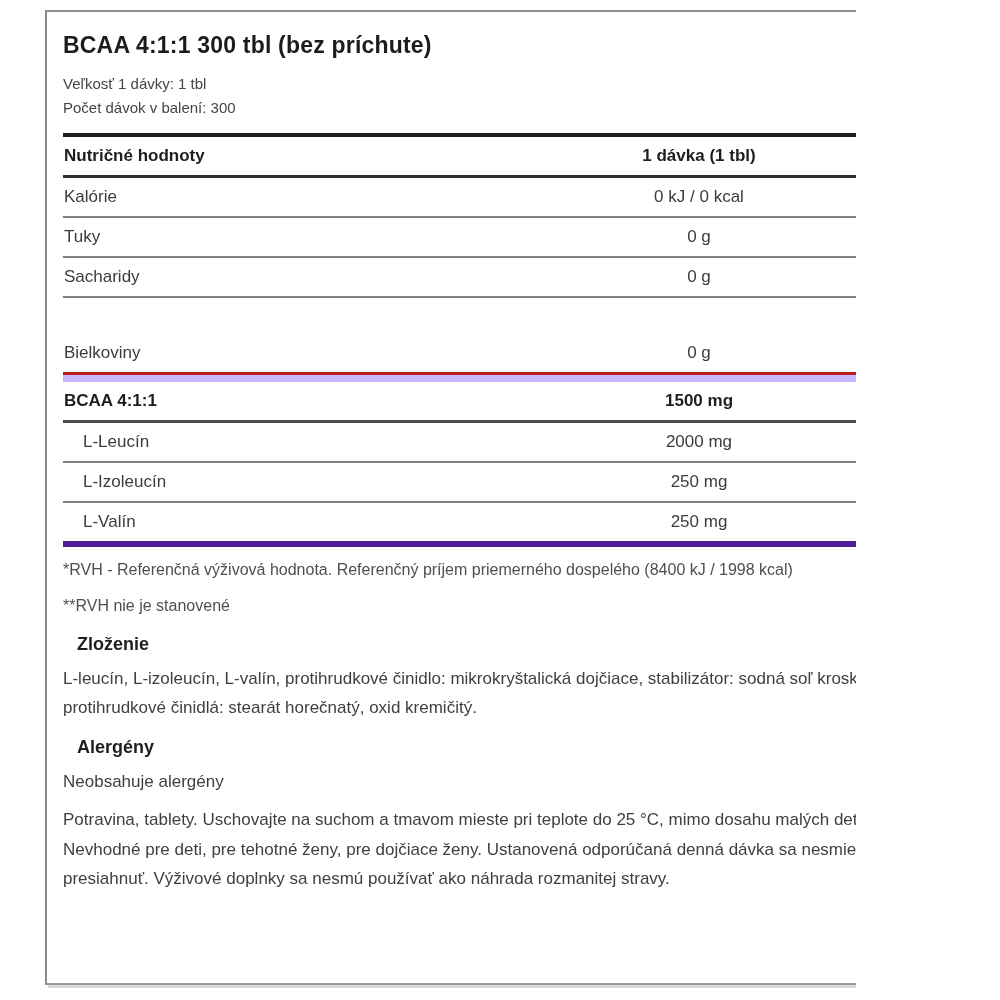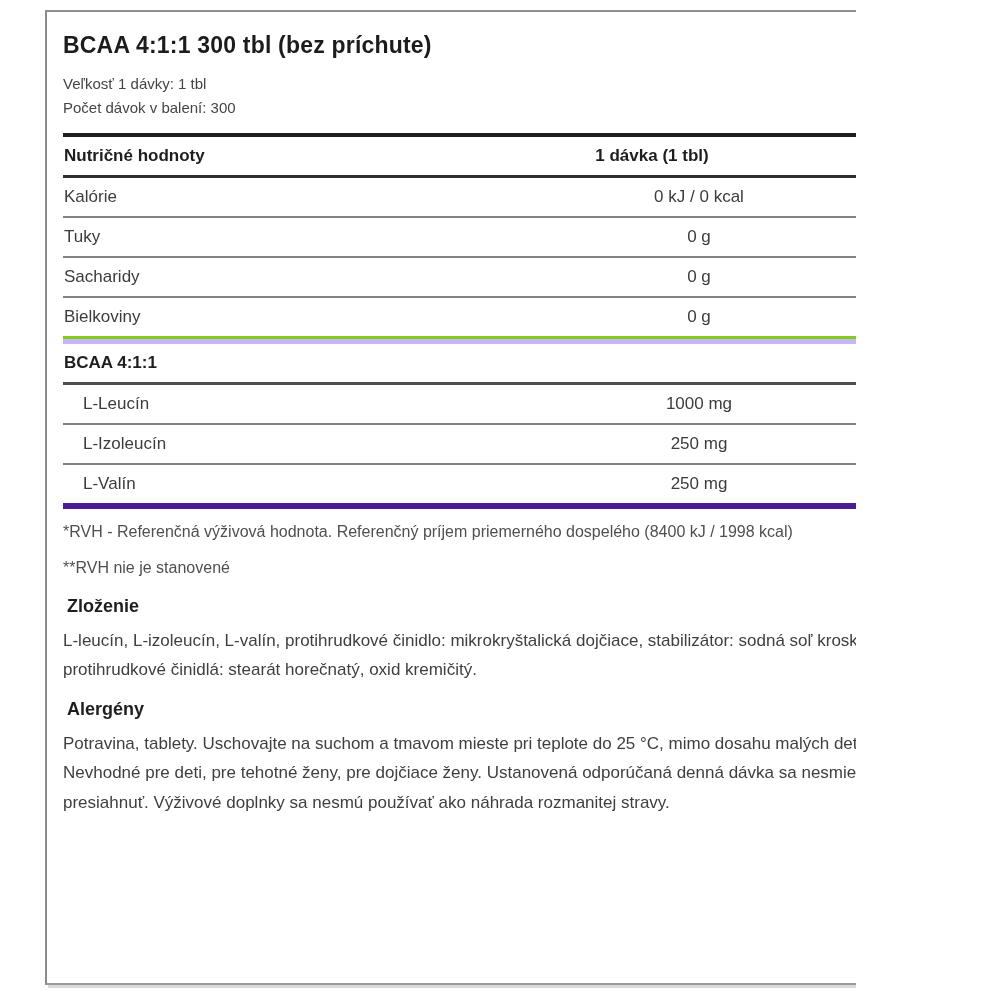--- a/index.html
+++ b/index.html
@@ -64,47 +64,46 @@
     font-size: 12px;
     letter-spacing: 1px;
     align-self: flex-start;
     padding-top: 7px;
     color: #4a4a4a;
   }
   .row--head {
     font-weight: bold;
     color: #1e1e1e;
     border-bottom: 3px solid #2e2e2e;
-    gap: 47px;
   }
   .row--head .c-rvh {
     font-size: 17px;
     letter-spacing: 0;
     align-self: center;
     padding-top: 0;
     font-weight: bold;
     color: #1e1e1e;
   }
   .row--bold {
     font-weight: bold;
     color: #1e1e1e;
-    border-top: 5px solid #c4b5fd;
+    border-top: 7px solid #c4b5fd;
     border-bottom: 3px solid #4d4d4d;
   }
-  .row--pre-bold { border-bottom: 3px solid #84cc16; }
+  .row--pre-bold { border-bottom: 3px solid #b91c1c; margin-top: 36px; }
   .row--indent .c-name { padding-left: 20px; }
   .row--last { border-bottom: 6px solid #4c1d95; }
   .footnote {
     margin: 11px 0 0 0;
     font-size: 16px;
     line-height: 1.55;
     color: #4f4f4f;
   }
   .section-heading {
-    margin: 15px 0 0 4px;
+    margin: 15px 0 0 14px;
     font-size: 18px;
     font-weight: bold;
     color: #1e1e1e;
   }
   .section-body {
     margin: 9px 0 0 0;
     font-size: 17px;
     line-height: 1.72;
     color: #3f3f3f;
   }
@@ -147,26 +146,27 @@
       </div>
 
       <div class="row row--pre-bold">
         <span class="c-name">Bielkoviny</span>
         <span class="c-val">0 g</span>
         <span class="c-rvh">**</span>
       </div>
 
       <div class="row row--bold">
         <span class="c-name">BCAA 4:1:1</span>
+        <span class="c-val">1500 mg</span>
         <span class="c-rvh">**</span>
       </div>
 
       <div class="row row--indent">
         <span class="c-name">L-Leucín</span>
-        <span class="c-val">1000 mg</span>
+        <span class="c-val">2000 mg</span>
         <span class="c-rvh">**</span>
       </div>
 
       <div class="row row--indent">
         <span class="c-name">L-Izoleucín</span>
         <span class="c-val">250 mg</span>
         <span class="c-rvh">**</span>
       </div>
 
       <div class="row row--indent row--last">
@@ -177,17 +177,18 @@
 
     </div>
 
     <p class="footnote">*RVH - Referenčná výživová hodnota. Referenčný príjem priemerného dospelého (8400 kJ / 1998 kcal)</p>
     <p class="footnote">**RVH nie je stanovené</p>
 
     <h2 class="section-heading">Zloženie</h2>
     <p class="section-body">L-leucín, L-izoleucín, L-valín, protihrudkové činidlo: mikrokryštalická dojčiace, stabilizátor: sodná soľ kroskarmelózy, protihrudkové činidlá: stearát horečnatý, oxid kremičitý.</p>
 
     <h2 class="section-heading">Alergény</h2>
+    <p class="section-body">Neobsahuje alergény</p>
 
     <p class="section-body">Potravina, tablety. Uschovajte na suchom a tmavom mieste pri teplote do 25 °C, mimo dosahu malých detí. Nevhodné pre deti, pre tehotné ženy, pre dojčiace ženy. Ustanovená odporúčaná denná dávka sa nesmie presiahnuť. Výživové doplnky sa nesmú používať ako náhrada rozmanitej stravy.</p>
 
   </div>
 </div>
 
 </body></html>

